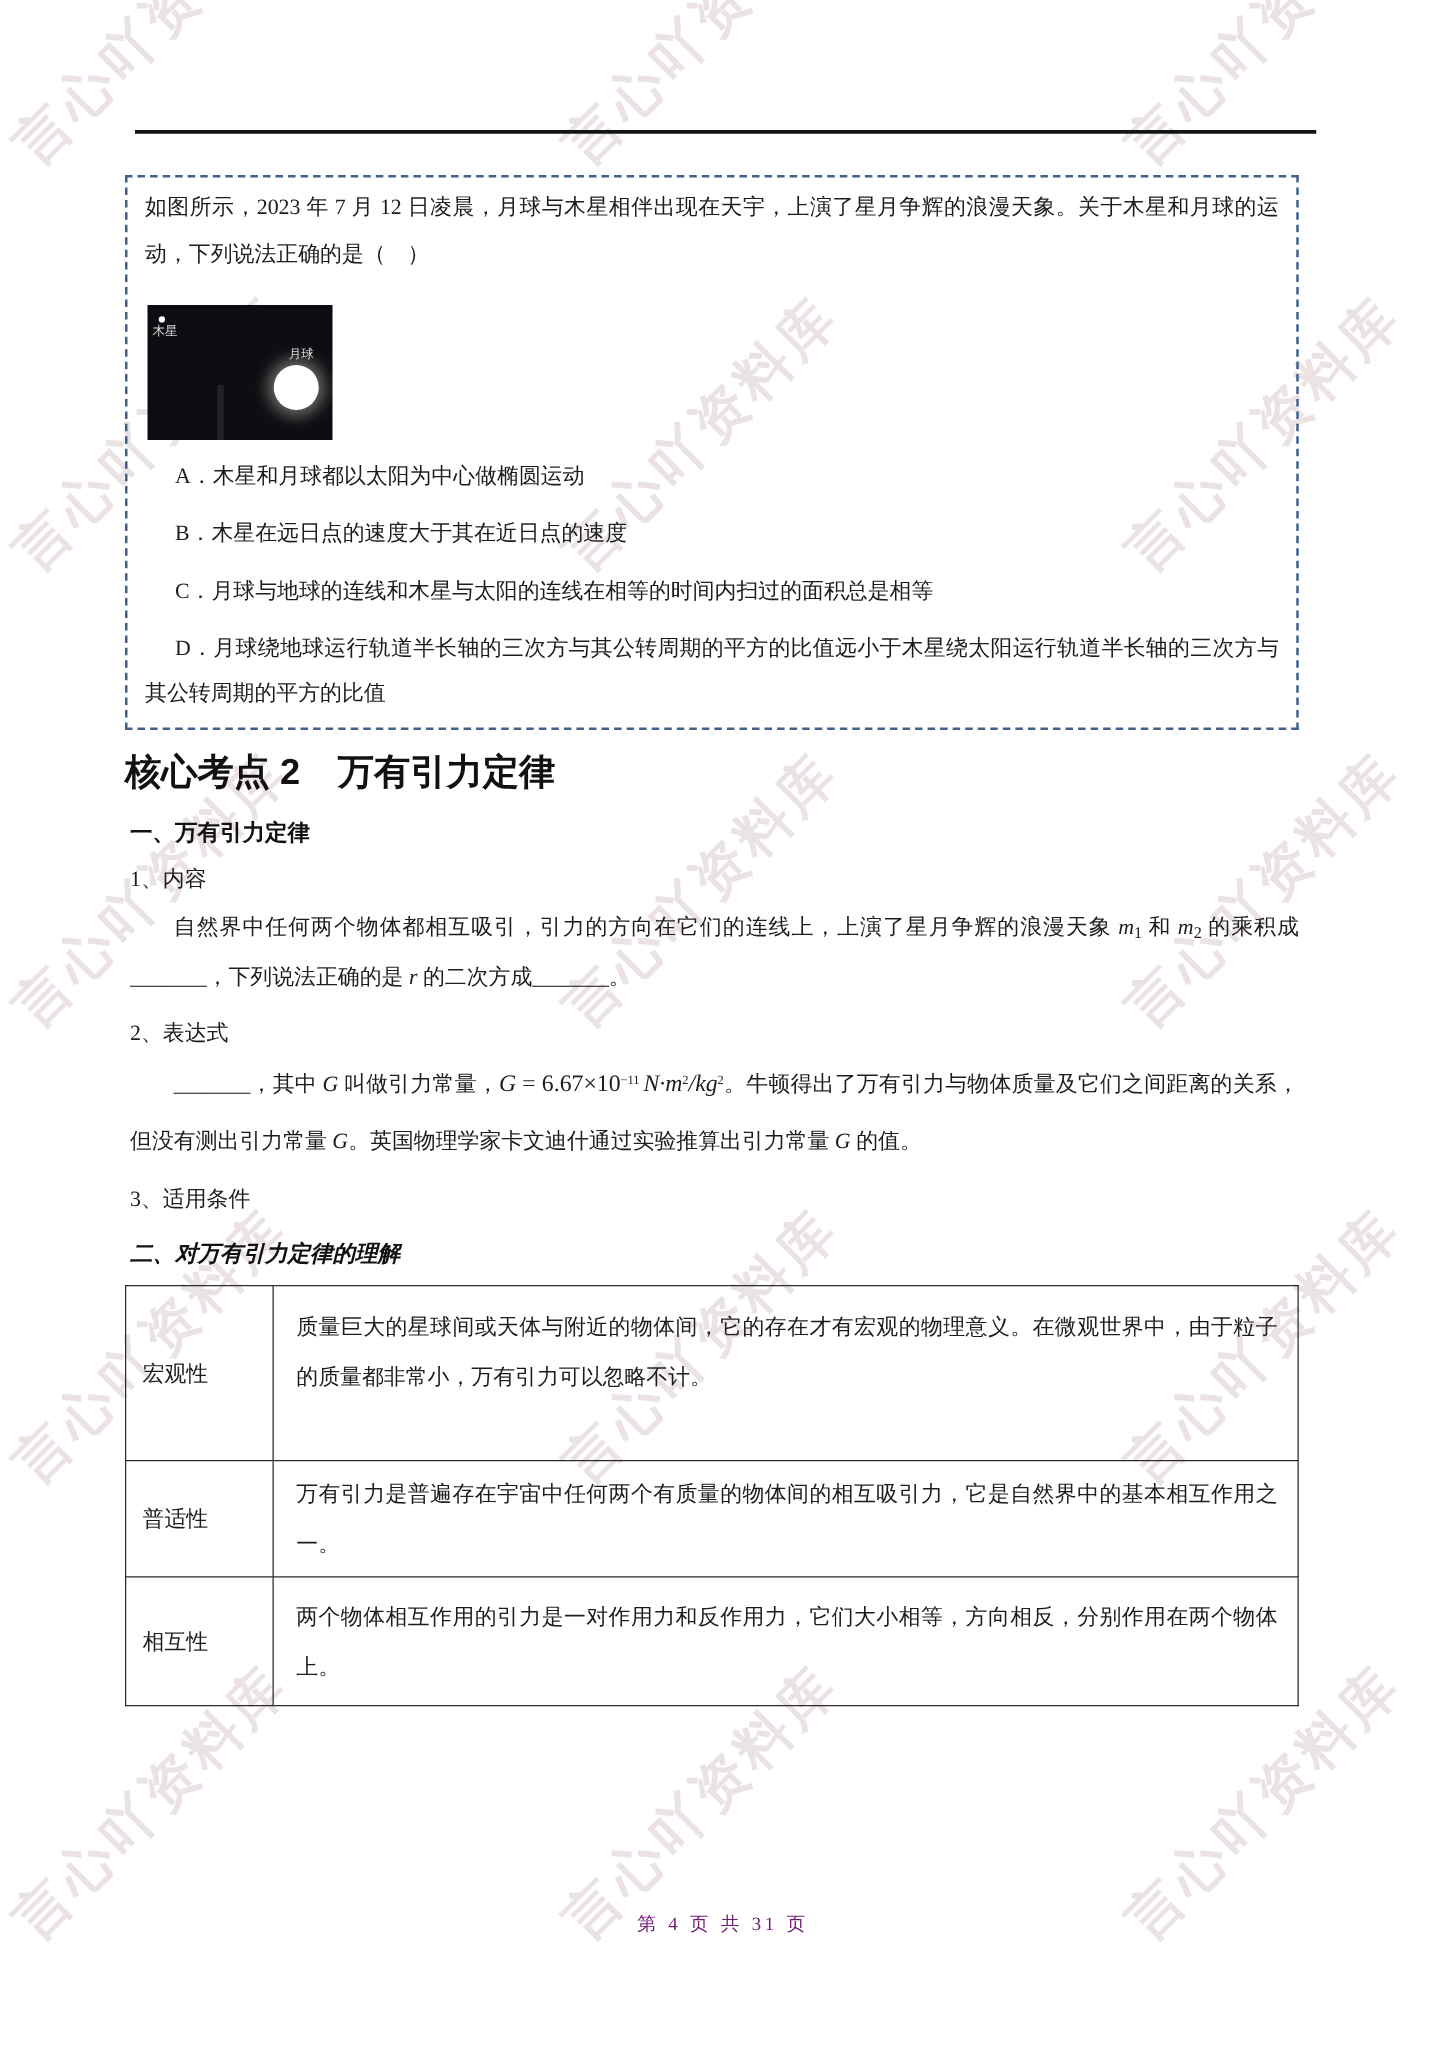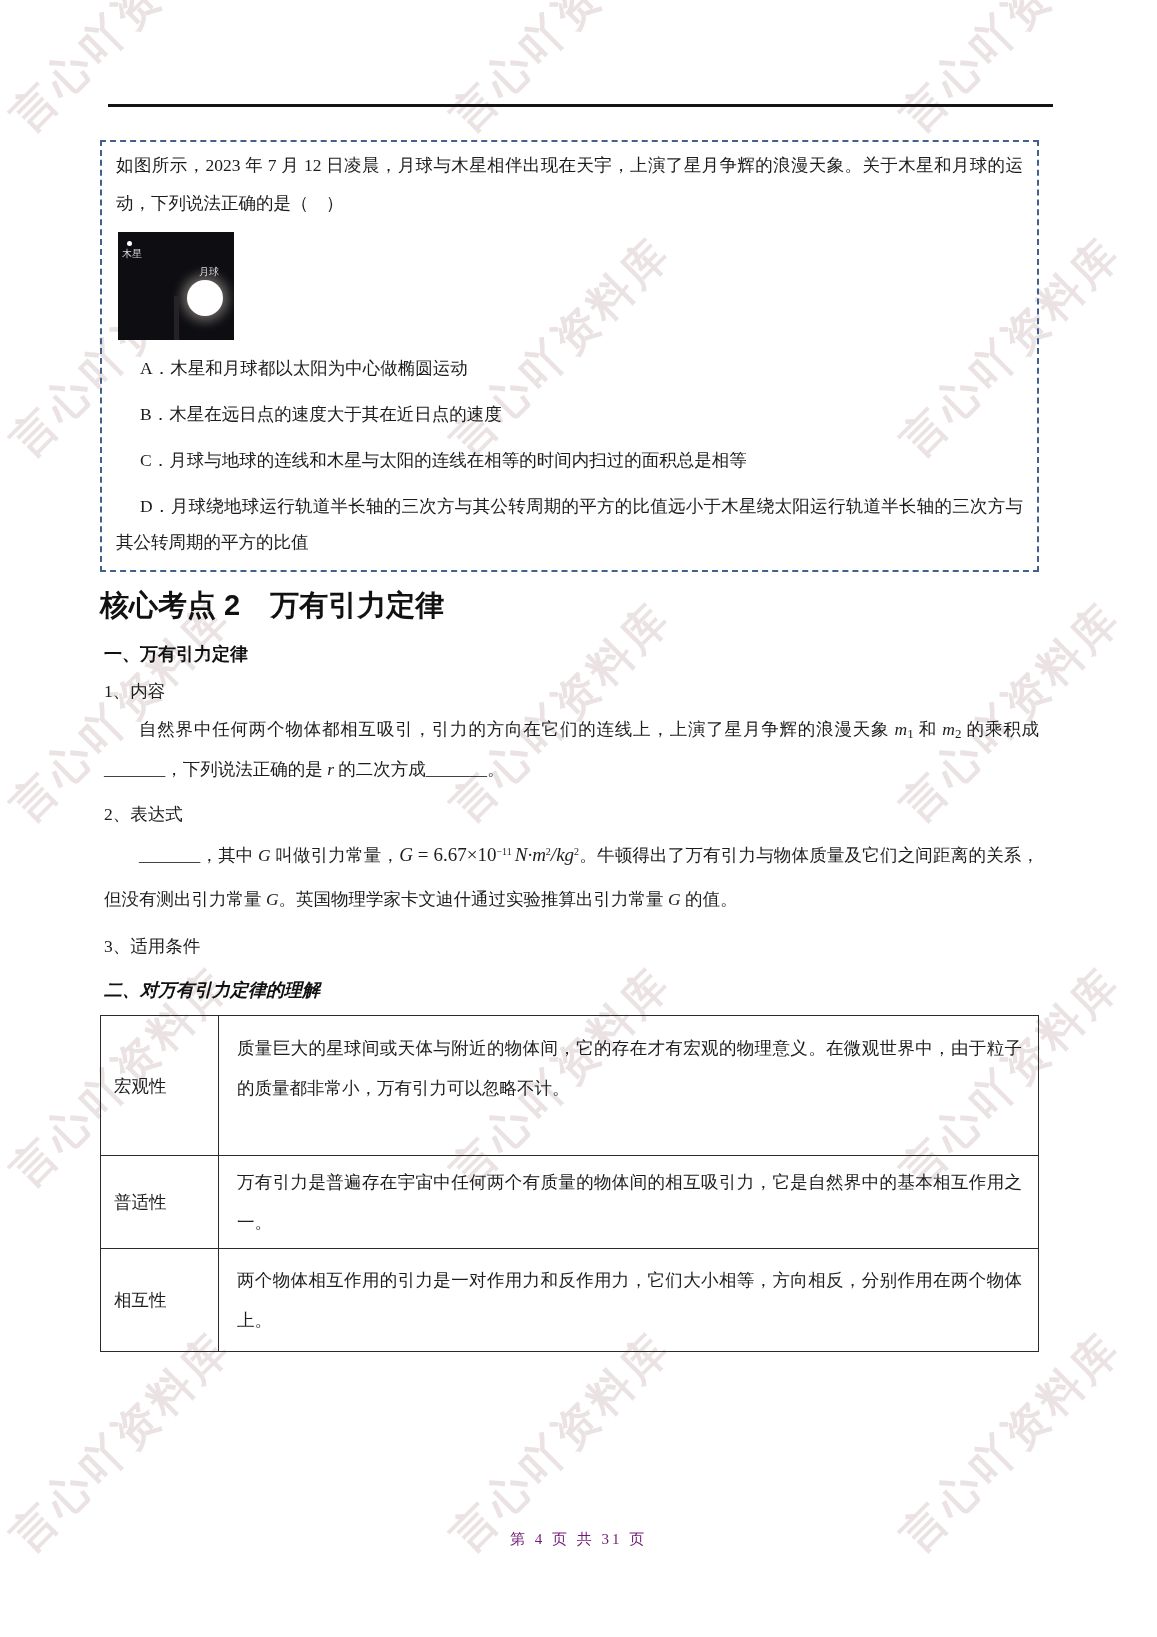--- a/index.html
+++ b/index.html
@@ -6,21 +6,21 @@
   .page{position:relative;width:1157px;height:1637px;background:#ffffff;overflow:hidden;
         font-family:"Liberation Serif","DejaVu Serif",serif;color:#1c1c1c;}
   .watermark-layer{position:absolute;inset:0;z-index:0;pointer-events:none;}
   .wm{position:absolute;transform:rotate(-45deg);transform-origin:left bottom;
       font-size:44px;letter-spacing:4px;font-weight:600;white-space:nowrap;
       color:rgba(205,185,185,0.40);font-family:"Liberation Sans",sans-serif;}
   .header-rule{position:absolute;left:108px;top:104px;width:945px;border-top:3px solid #141414;z-index:1;}
   .content{position:absolute;left:100px;top:140px;width:939px;z-index:1;}
   .question-box{border:2px dashed #41608a;padding:4px 14px 10px 14px;box-sizing:border-box;}
   .stem{margin:0;font-size:17.5px;line-height:38px;text-align:justify;}
-  .photo{position:relative;width:116px;height:108px;background:#0d0d12;margin:10px 0 2px 2px;}
+  .photo{position:relative;width:148px;height:108px;background:#0d0d12;margin:22px 0 2px 2px;}
   .jupiter-dot{position:absolute;left:9px;top:9px;width:5px;height:5px;border-radius:50%;background:#ffffff;}
   .jupiter-label{position:absolute;left:4px;top:16px;color:#d8d8d8;font-size:10px;line-height:12px;}
   .moon-label{position:absolute;right:15px;top:34px;color:#d8d8d8;font-size:10px;line-height:12px;}
   .moon{position:absolute;right:11px;top:48px;width:36px;height:36px;border-radius:50%;background:#ffffff;
         box-shadow:0 0 12px 5px rgba(255,246,225,0.40);}
   .silhouette{position:absolute;left:56px;bottom:0;width:5px;height:44px;background:rgba(42,38,42,0.85);}
   .option{margin:10px 0 0 0;font-size:17.5px;line-height:36px;text-indent:24px;text-align:justify;}
   .doc-title{margin:14px 0 0 0;text-align:left;font-size:29px;font-weight:bold;
              font-family:"Liberation Sans","DejaVu Sans",sans-serif;color:#111;}
   .title-gap{display:inline-block;width:30px;}

